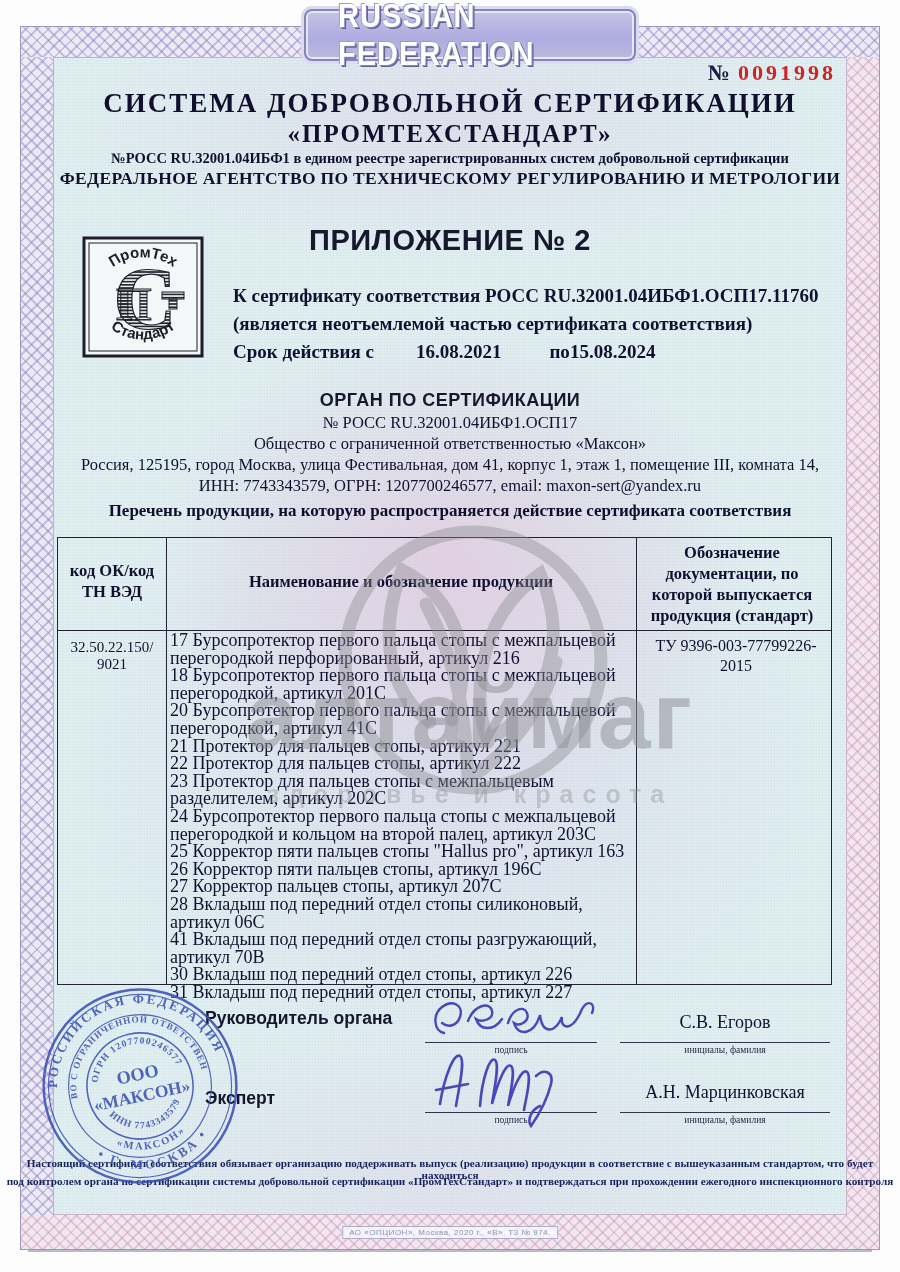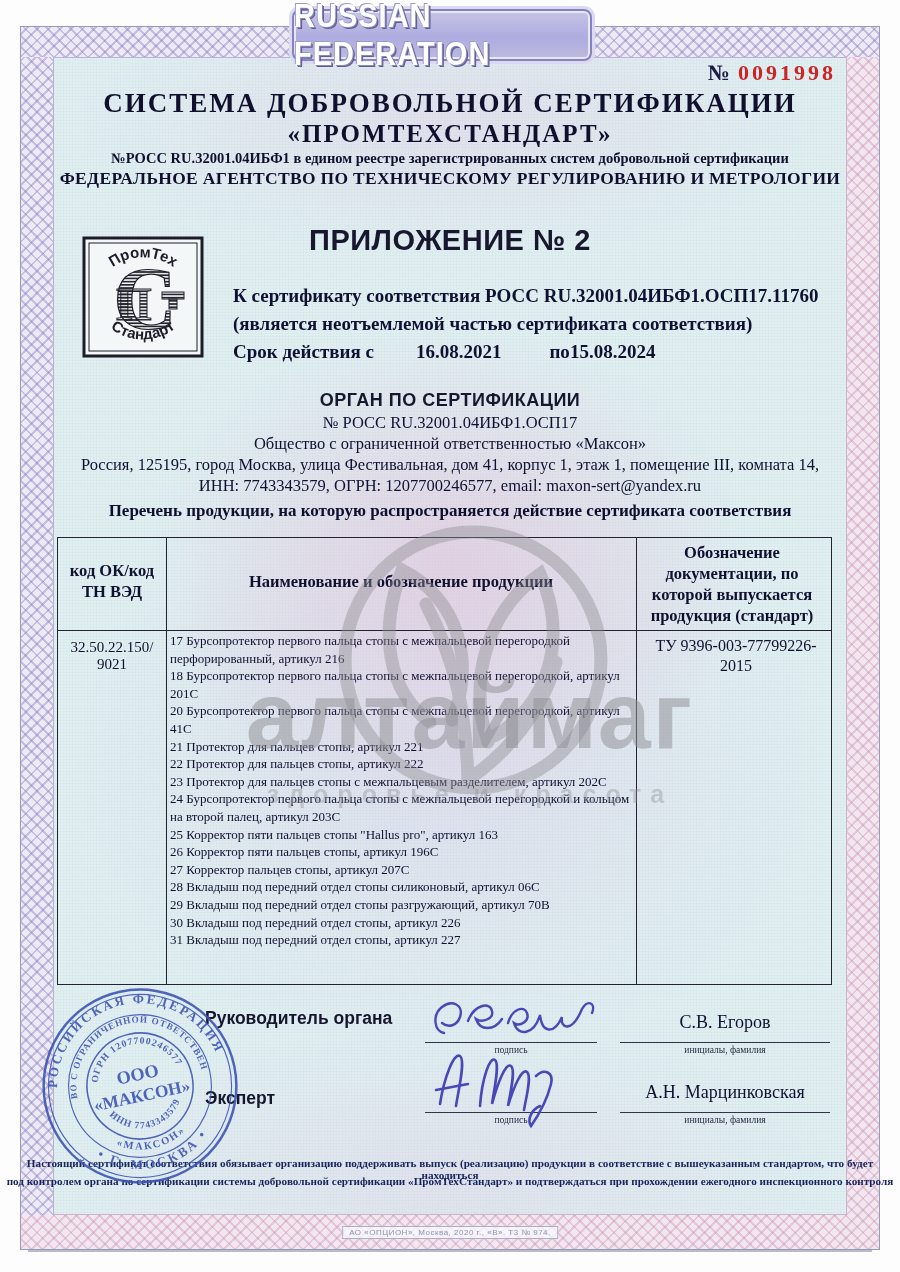--- a/index.html
+++ b/index.html
@@ -29,25 +29,25 @@
   .chev.bottom{left:0;right:0;bottom:0;height:34px;border-top:1px solid #c9b4cc;}
   .chev.left{left:0;top:30px;bottom:34px;width:32px;border-right:1px solid #b9b4d6;}
   .chev.right{right:0;top:30px;bottom:34px;width:32px;border-left:1px solid #c9b4cc;}
 
   .abs{position:absolute;}
   .ctr{left:0;right:0;text-align:center;}
   .serif{font-family:"Liberation Serif",serif;}
   .sans{font-family:"Liberation Sans",sans-serif;}
 
   
-  .banner{position:absolute;left:292px;top:9px;width:296px;height:48px;z-index:9;
+  .banner{position:absolute;left:304px;top:9px;width:296px;height:48px;z-index:9;
     background:linear-gradient(#c6c4e4,#aeace0 55%,#bcbade);
     border:2px solid #8583bf;border-radius:8px;
     box-shadow:0 0 0 3px #dcdaf0, inset 0 0 0 2px #e8e7f6;
-    display:flex;align-items:center;justify-content:center;}
+    display:flex;align-items:center;justify-content:center;padding-left:32px;}
   .banner span{font-family:"Liberation Sans",sans-serif;font-weight:bold;font-size:29px;
     letter-spacing:1px;color:#ffffff;transform:scaleY(1.15);
     text-shadow:1px 1px 0 #8a88b8, 2px 2px 0 #5f5d92, -1px -1px 0 #9d9bcc;}
 
   
   .docnum{position:absolute;left:700px;top:60px;font-size:22px;z-index:5;margin-left:8px;}
   .docnum .sym{color:#1c1c46;font-weight:bold;margin-right:8px;}
   .docnum .val{color:#cc2525;letter-spacing:3px;font-weight:bold;}
 
   .h-sys1{top:88px;font-size:27px;font-weight:bold;letter-spacing:2px;color:#10102e;}
@@ -67,21 +67,21 @@
   .b-line{font-size:16.5px;color:#101032;}
   .b1{top:413px;} .b2{top:434px;} .b3{top:455px;} .b4{top:476px;}
   .h-list{top:501px;font-size:17px;font-weight:bold;color:#0e0e2e;}
 
   
   .ptable{position:absolute;left:57px;top:537px;width:773px;height:446px;border:1.6px solid #222233;z-index:2;}
   .ptable .vline{position:absolute;top:0;bottom:0;width:0;border-left:1.4px solid #222233;}
   .ptable .hline{position:absolute;left:0;right:0;height:0;border-top:1.4px solid #222233;}
   .th{position:absolute;font-weight:bold;font-size:16.5px;text-align:center;color:#101030;line-height:21px;}
   .cell-code{position:absolute;left:0;top:96px;width:108px;text-align:center;font-size:15px;color:#101030;padding-top:5px;}
-  .cell-items{position:absolute;left:112px;top:94px;width:462px;font-size:13px;color:#101030;line-height:17.6px;}
+  .cell-items{position:absolute;left:112px;top:94px;width:462px;font-size:18px;color:#101030;line-height:17.6px;}
   .cell-items .titem{margin:0;}
   .cell-std{position:absolute;left:580px;top:96px;width:188px;text-align:center;font-size:16px;color:#101030;line-height:20px;padding:2px 4px;}
 
   
   .wm{position:absolute;z-index:3;pointer-events:none;color:#8e8e93;}
   .wm-logo{left:318px;top:512px;opacity:.42;}
   .wm-name{left:170px;top:668px;width:600px;text-align:center;font-family:"Liberation Sans",sans-serif;
     font-weight:bold;font-size:95px;letter-spacing:2px;opacity:.5;line-height:95px;}
   .wm-tag{left:170px;top:780px;width:600px;text-align:center;font-family:"Liberation Sans",sans-serif;
     font-weight:bold;font-size:25px;letter-spacing:9px;opacity:.38;}
@@ -184,21 +184,21 @@
         <div class="titem">18 Бурсопротектор первого пальца стопы с межпальцевой перегородкой, артикул 201С</div>
         <div class="titem">20 Бурсопротектор первого пальца стопы с межпальцевой перегородкой, артикул 41С</div>
         <div class="titem">21 Протектор для пальцев стопы, артикул 221</div>
         <div class="titem">22 Протектор для пальцев стопы, артикул 222</div>
         <div class="titem">23 Протектор для пальцев стопы с межпальцевым разделителем, артикул 202С</div>
         <div class="titem">24 Бурсопротектор первого пальца стопы с межпальцевой перегородкой и кольцом на второй палец,  артикул 203С</div>
         <div class="titem">25 Корректор пяти пальцев стопы "Hallus pro", артикул 163</div>
         <div class="titem">26 Корректор пяти пальцев стопы, артикул 196С</div>
         <div class="titem">27 Корректор пальцев стопы, артикул 207С</div>
         <div class="titem">28 Вкладыш под передний отдел стопы силиконовый, артикул 06С</div>
-        <div class="titem">29 Вкладыш под передний отдел стопы разгружающий, артикул 70В</div>
+        <div class="titem">41 Вкладыш под передний отдел стопы разгружающий, артикул 70В</div>
         <div class="titem">30 Вкладыш под передний отдел стопы, артикул 226</div>
         <div class="titem">31 Вкладыш под передний отдел стопы, артикул 227</div>
       </div>
     <div class="cell-std serif">ТУ 9396-003-77799226-2015</div>
   </div>
 
   <svg class="wm wm-logo" width="310" height="300" viewBox="0 0 310 300">
     <g fill="none" stroke="#8e8e93" stroke-width="13" stroke-linecap="round">
       <circle cx="155" cy="148" r="128"></circle>
       <path d="M150 268 C148 200 138 150 108 92"></path>

